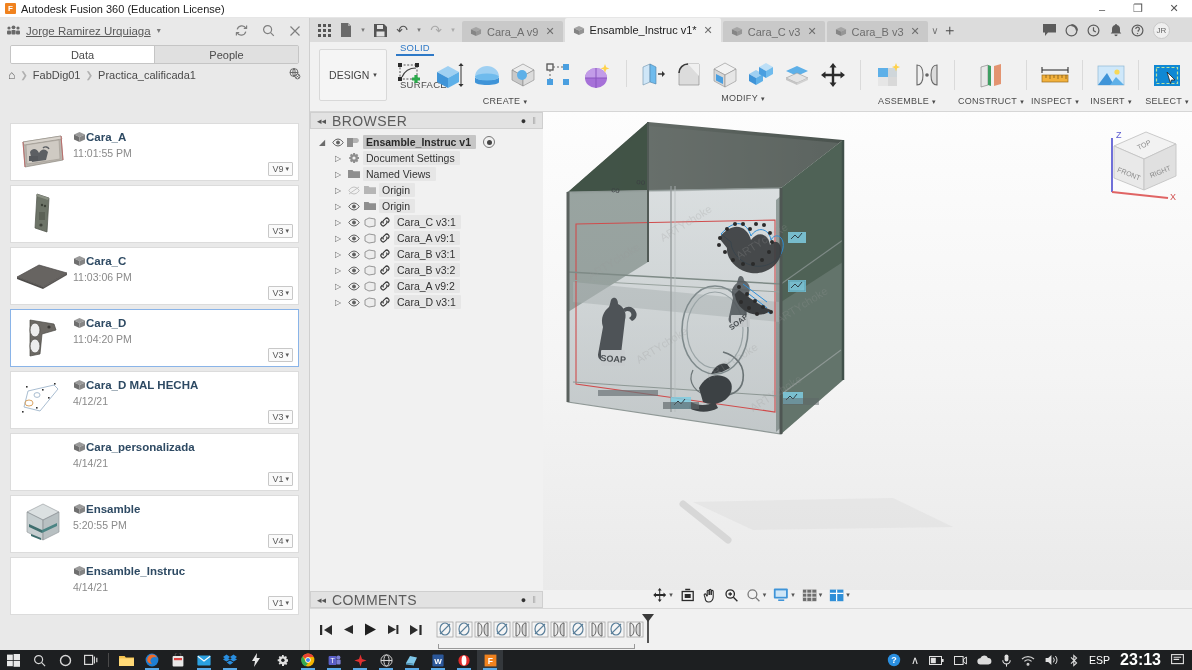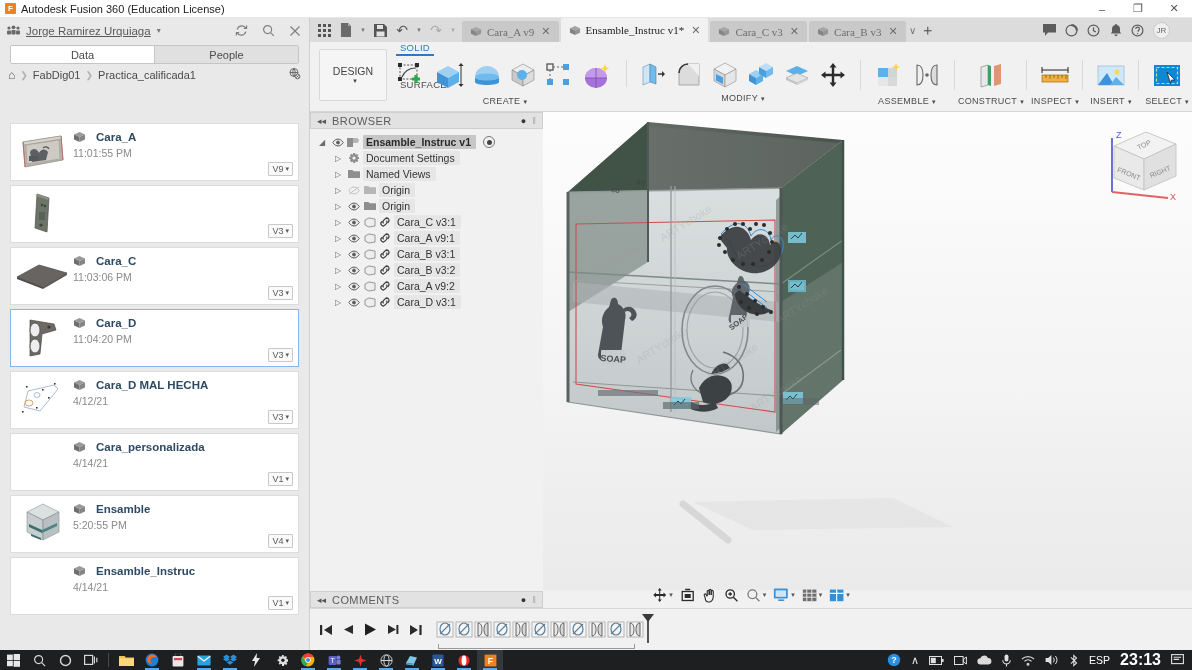--- a/index.html
+++ b/index.html
@@ -90,21 +90,21 @@
     background: #fff; border: 1px solid #dcdcdc; height: 58px;
     margin-bottom: 4px; position: relative; display: flex; cursor: pointer;
   }
   .file-card.selected { border: 1px solid #8ab4e8; }
   .fc-thumb {
     width: 62px; height: 56px; display: flex; align-items: center;
     justify-content: center; flex-shrink: 0;
   }
   .fc-thumb svg { display: block; }
   .fc-body { padding-top: 7px; flex: 1; }
-  .fc-title { display: flex; align-items: center; gap: 10px; }
+  .fc-title { display: flex; align-items: center; gap: 0; }
   .fc-cube { width: 13px; height: 12px; display: block; }
   .fc-name { font-size: 11.5px; color: #2e4a63; font-weight: bold; }
   .fc-date { font-size: 10.5px; color: #8a8a8a; margin-top: 4px; }
   .fc-ver {
     position: absolute; right: 5px; bottom: 4px; border: 1px solid #c8c8c8;
     background: #fafafa; height: 14px; padding: 0 3px; font-size: 9px;
     color: #5a5a5a; display: flex; align-items: center; gap: 2px; border-radius: 1px;
   }
   .fc-ver .vcar { font-size: 7px; }
 
@@ -122,21 +122,21 @@
   .qa-left { display: flex; align-items: center; height: 24px; padding-left: 4px; gap: 2px; }
   .qa-btn {
     width: 20px; height: 22px; display: flex; align-items: center;
     justify-content: center; color: #555; font-size: 12px; cursor: pointer;
   }
   .qa-btn.sm { width: 10px; font-size: 7px; color: #777; }
   .doc-tabs { display: flex; align-items: flex-end; height: 24px; margin-left: 4px; }
   .doc-tab {
     height: 21px; display: flex; align-items: center; gap: 5px; padding: 0 8px;
     background: #c9c9c9; color: #6e6e6e; font-size: 11px; margin-right: 2px;
-    border-radius: 2px 2px 0 0; cursor: pointer; white-space: nowrap; font-family: Liberation Serif, serif;
+    border-radius: 2px 2px 0 0; cursor: pointer; white-space: nowrap;
   }
   .doc-tab.active { background: #f1f1f1; color: #222; height: 24px; }
   .doc-tab .tcube { width: 12px; height: 11px; display: block; opacity: .75; }
   .doc-tab .tclose { font-size: 11px; color: #6e6e6e; margin-left: 2px; }
   .qa-right { margin-left: auto; display: flex; align-items: center; height: 24px; padding-right: 22px; gap: 3px; }
   .qa-ricon {
     width: 19px; height: 19px; display: flex; align-items: center; justify-content: center;
     color: #5c5c5c; font-size: 12px; cursor: pointer;
   }
   .qa-avatar {
@@ -146,21 +146,21 @@
   }
 
   
   .ribbon {
     height: 70px; background: #f1f1f1; display: flex; align-items: stretch;
     border-bottom: 1px solid #d6d6d6; position: relative;
   }
   .workspace-box {
     width: 93px; margin: 7px 1px 10px 9px; border: 1px solid #d8d8d8;
     background: #f5f5f5; display: flex; align-items: center; justify-content: center;
-    font-size: 10.5px; color: #444; border-radius: 2px; cursor: pointer; flex-direction: column;
+    font-size: 10.5px; color: #444; border-radius: 2px; cursor: pointer;
   }
   .ribbon-main { flex: 1; position: relative; }
   .tabrow { display: flex; height: 14px; align-items: flex-start; flex-direction: column; }
   .rib-tab {
     font-size: 9.5px; color: #4b4b4b; letter-spacing: .3px; cursor: pointer;
     padding: 0 4px; position: relative; text-align: center;
   }
   .rib-tab.active { color: #2e79c7; }
   .rib-tab.active::after {
     content:''; position: absolute; left: 0; right: 0; bottom: -3px; height: 2px; background: #2e79c7;
@@ -183,21 +183,21 @@
   
   .browser {
     position: absolute; top: 94px; left: 0; width: 233px; bottom: 60px;
     background: #f1f1f1;
   }
   .br-head {
     height: 17px; background: #e2e2e2; border: 1px solid #cfcfcf;
     display: flex; align-items: center; padding: 0 6px; gap: 6px;
   }
   .br-collapse { color: #555; font-size: 9px; }
-  .br-title { font-size: 11px; color: #5c5c5c; letter-spacing: .4px; }
+  .br-title { font-size: 14px; color: #5c5c5c; letter-spacing: .4px; }
   .br-dot { margin-left: auto; color: #333; font-size: 9px; }
   .br-grip { color: #aaa; font-size: 9px; }
   .br-tree { padding: 5px 0 0 6px; }
   .tr-row { display: flex; align-items: center; height: 16px; gap: 3px; font-size: 10.5px; color: #333; cursor: pointer; }
   .tr-arrow { width: 12px; text-align: center; color: #6b6b6b; font-size: 8px; }
   .tr-eye { width: 13px; color: #6e6e6e; display: flex; align-items: center; justify-content: center; }
   .tr-eye.off { opacity: .32; }
   .tr-icon { width: 13px; display: flex; align-items: center; justify-content: center; }
   .tr-link { width: 12px; color: #3d3d3d; display: flex; align-items: center; justify-content: center; font-size: 10px; }
   .tr-label { background: #e6e6e6; padding: 1px 5px 1px 3px; border-radius: 1px; }

